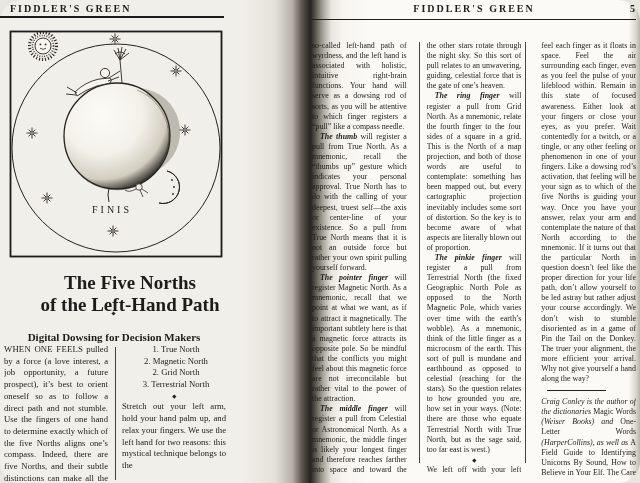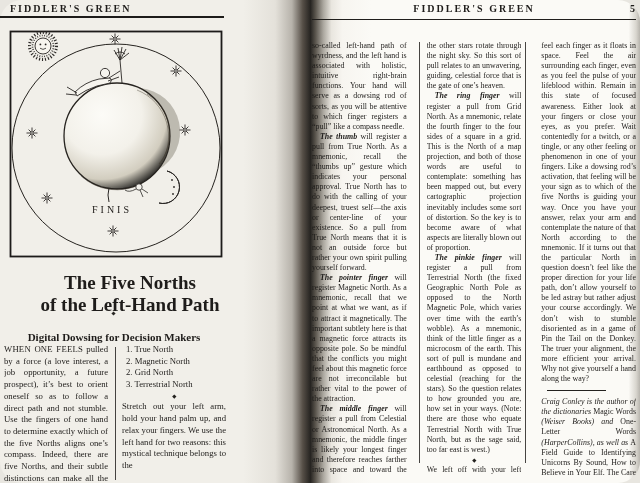--- a/index.html
+++ b/index.html
@@ -42,21 +42,21 @@
   .rp-pagenum{position:absolute;right:5px;top:3px;font-size:10px;font-weight:700;}
   .rp-rule{position:absolute;left:312px;top:19px;width:324px;height:1.4px;background:#201e1c;}
   .rp-cols{position:absolute;left:312px;top:41px;width:324px;height:436px;display:flex;gap:20px;}
   .rp-cols .col{width:100px;height:434px;overflow:hidden;font-size:7.9px;line-height:10.1px;}
   
   .para{margin:0;text-align:justify;}
   .para.indent{text-indent:8px;}
   .seg-caps{letter-spacing:.2px;}
   .seg-bi{font-weight:700;font-style:italic;}
   .seg-it{font-style:italic;}
-  .list-item{padding-left:11px;text-indent:-11px;margin-left:4px;text-align:left;}
+  .list-item{padding-left:11px;text-indent:-11px;margin-left:4px;text-align:center;}
   .dot-divider{width:2.6px;height:2.6px;background:#24221f;margin:4px auto;transform:rotate(45deg);}
   .rule-divider{height:1px;background:#24221f;width:62%;margin:6px auto 6px 6px;}
 </style>
 </head>
 <body>
 
 <div class="spread">
 
   <div class="lp-header">FIDDLER'S GREEN</div>
   <div class="lp-rule"></div>

